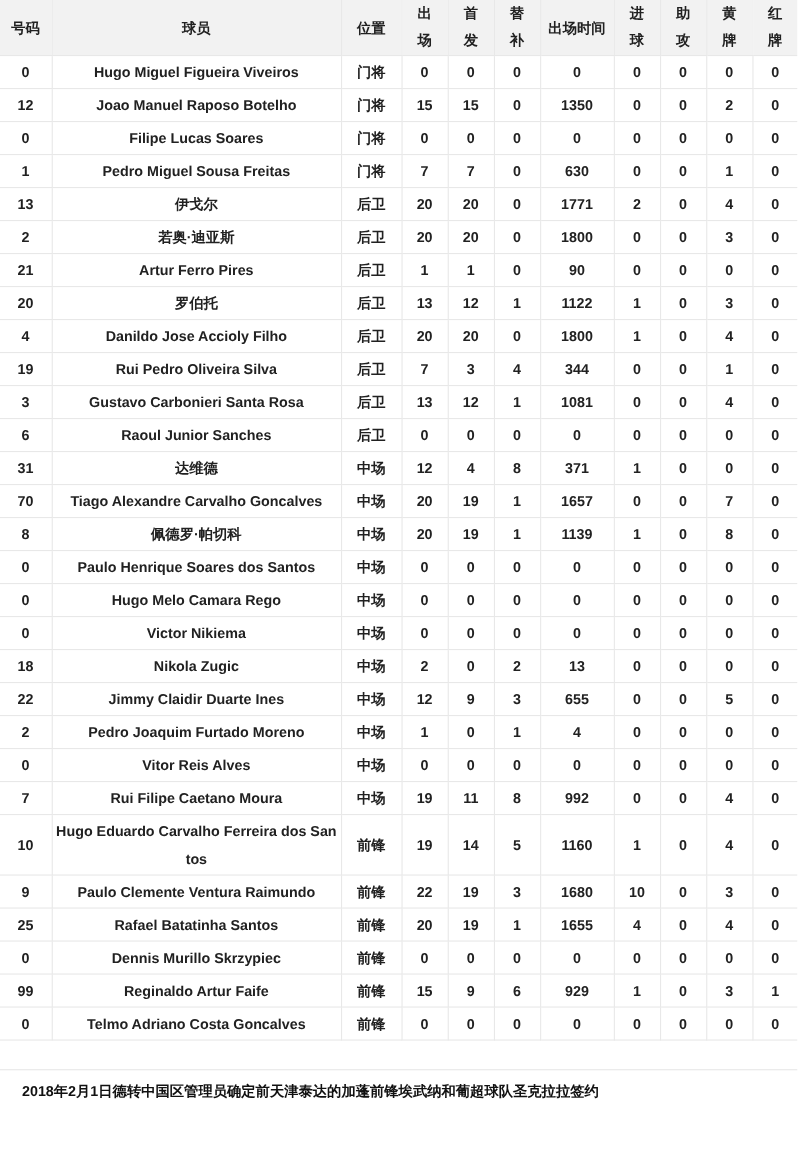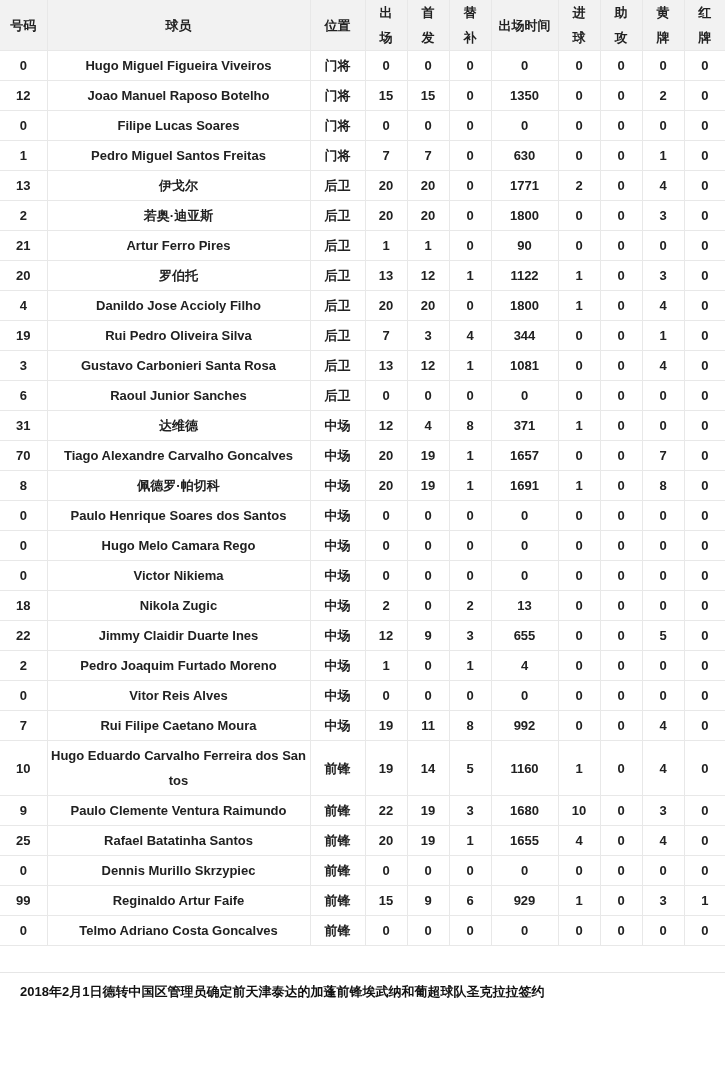--- a/index.html
+++ b/index.html
@@ -35,20 +35,21 @@
   }
   table.stats thead th {
     background: #f2f2f2;
     height: 50px;
     padding: 0;
   }
   .hl { margin: 0 auto; }
   .hl.wrap {
     width: 14px;
     word-break: break-all;
+    font-family: Liberation Mono, monospace;
   }
   td.player-cell {
     word-break: break-all;
   }
   
   col.c0  { width: 47px; }
   col.c1  { width: 263px; }
   col.c2  { width: 55px; }
   col.c3  { width: 42px; }
   col.c4  { width: 42px; }
@@ -163,21 +164,21 @@
           <td>0</td>
           <td>0</td>
           <td>0</td>
           <td>0</td>
           <td>0</td>
           <td>0</td>
           <td>0</td>
         </tr>
         <tr>
           <td>1</td>
-          <td class="player-cell">Pedro Miguel Santos Freitas</td>
+          <td class="player-cell">Pedro Miguel Sousa Freitas</td>
           <td>门将</td>
           <td>7</td>
           <td>7</td>
           <td>0</td>
           <td>630</td>
           <td>0</td>
           <td>0</td>
           <td>1</td>
           <td>0</td>
         </tr>
@@ -311,21 +312,21 @@
           <td>7</td>
           <td>0</td>
         </tr>
         <tr>
           <td>8</td>
           <td class="player-cell">佩德罗·帕切科</td>
           <td>中场</td>
           <td>20</td>
           <td>19</td>
           <td>1</td>
-          <td>1691</td>
+          <td>1139</td>
           <td>1</td>
           <td>0</td>
           <td>8</td>
           <td>0</td>
         </tr>
         <tr>
           <td>0</td>
           <td class="player-cell">Paulo Henrique Soares dos Santos</td>
           <td>中场</td>
           <td>0</td>

